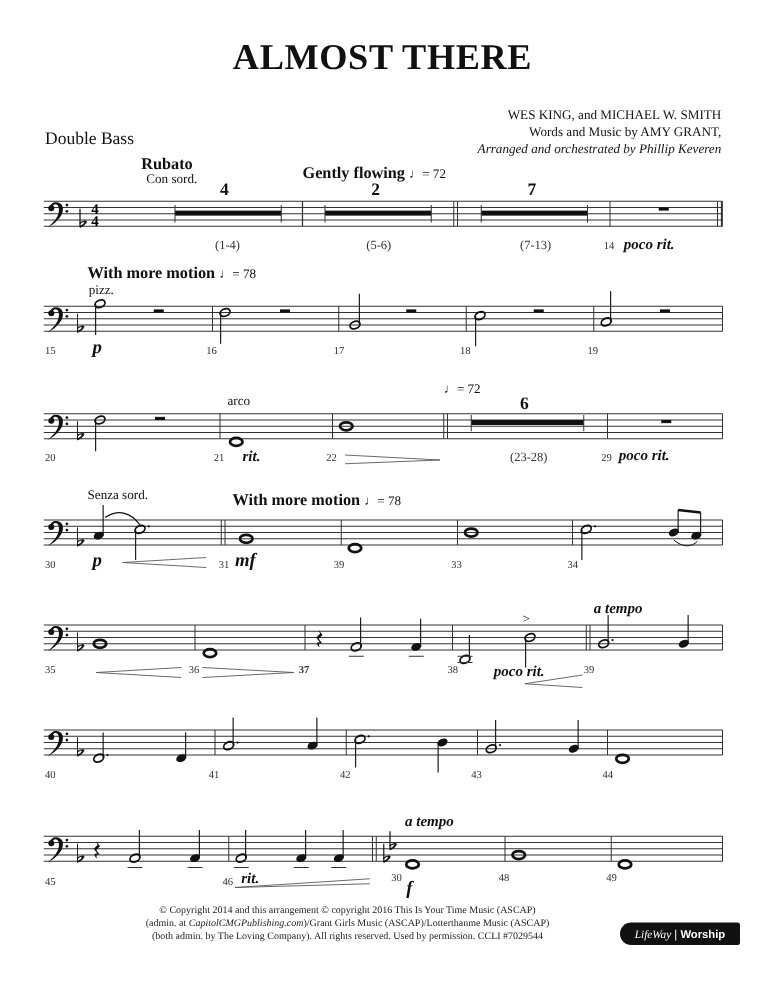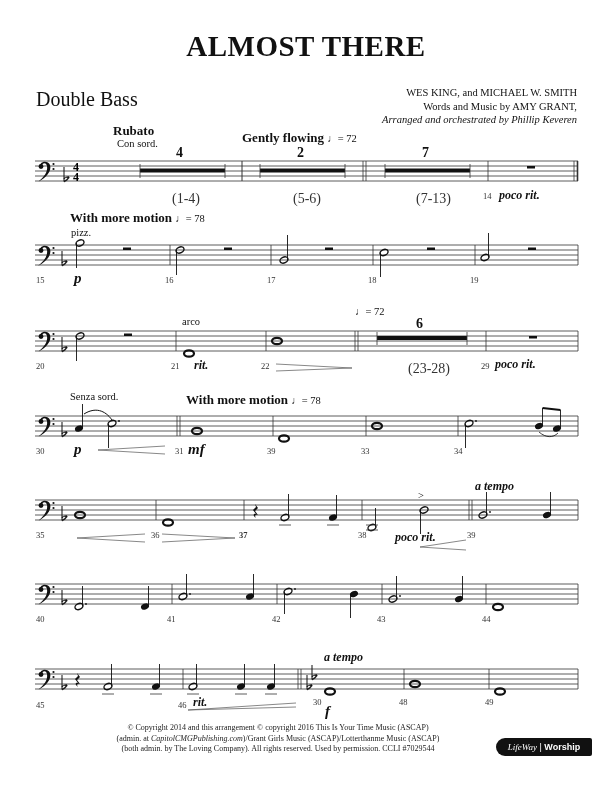--- a/index.html
+++ b/index.html
@@ -1,26 +1,26 @@
 <!DOCTYPE html>
 <html><head>
 <meta charset="utf-8">
 <style>
   html, body { margin:0; padding:0; background:#fff; }
   body { width:612px; height:792px; position:relative; overflow:hidden; font-family:"Liberation Serif","DejaVu Serif",serif; color:#111; }
   .abs { position:absolute; }
   .title { left:0; width:612px; top:30px; text-align:center; font-size:29px; font-weight:bold; letter-spacing:0.5px; }
-  .instr { left:36px; top:88px; font-size:20px; }
+  .instr { left:36px; top:104px; font-size:14px; }
   .credits { right:35px; top:86px; text-align:right; font-size:10.5px; line-height:13.5px; }
   .credits .arr { font-style:italic; }
   .tempo { font-weight:bold; font-size:13px; white-space:nowrap; }
   .tempo .mm { font-weight:normal; font-size:10.5px; }
   .small { font-size:10.5px; white-space:nowrap; }
   .mnum { font-size:8.5px; color:#333; white-space:nowrap; }
-  .mrange { font-size:14px; color:#333; white-space:nowrap;text-align:center; }
+  .mrange { font-size:10px; color:#333; white-space:nowrap;text-align:center; }
   .dyn { font-style:italic; font-weight:bold; font-size:15px; white-space:nowrap; }
   .expr { font-style:italic; font-weight:bold; font-size:12px; white-space:nowrap; }
   .multirest-num { font-weight:bold; font-size:14px; }
   svg.staff { position:absolute; left:0; overflow:visible; }
   .footer { left:0; width:556px; top:723px; text-align:center; font-size:8px; line-height:10.5px; color:#222; }
   .logo { left:496px; top:738px; width:96px; height:18px; background:#111; border-radius:9px 2px 2px 9px; color:#fff; font-family:"Liberation Sans","DejaVu Sans",sans-serif; font-size:9px; line-height:18px; text-align:center; }
   .logo .lw { font-family:"Liberation Serif",serif; font-style:italic; }
   .logo .ws { font-weight:bold; }
 </style>
 </head>

